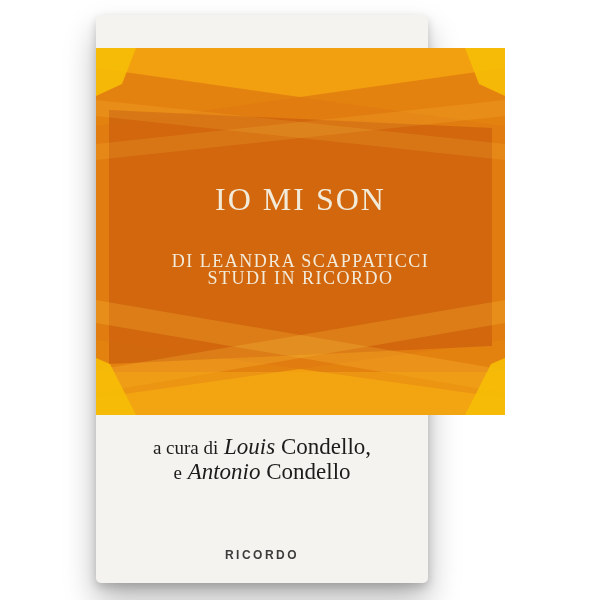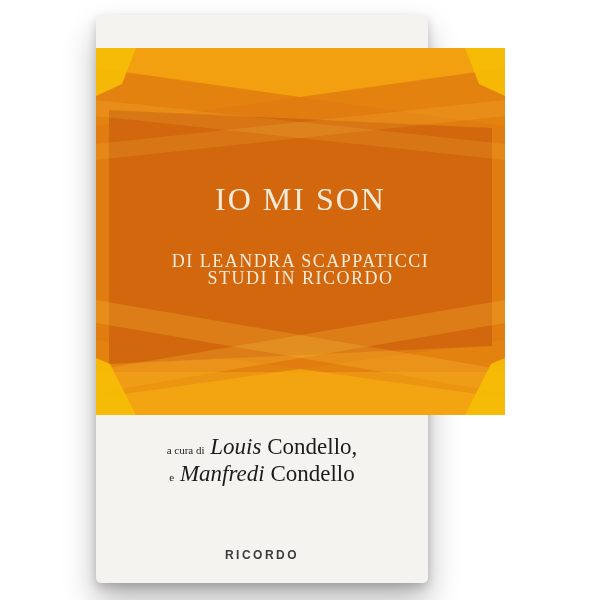--- a/index.html
+++ b/index.html
@@ -46,21 +46,21 @@
   }
   .editors-block{
     position:absolute;
     left:0; right:0; top:420px;
     text-align:center;
     color:#1c1c1c;
     font-size:23px;
     line-height:24px;
   }
   .editors-block .prefix{
-    font-size:11px;
+    font-size:19px;
   }
   .editors-block .prefix:empty{display:none;}
   .editors-block .name{font-style:italic;text-align:center;}
   .publisher{
     position:absolute;
     left:0; right:0; top:533px;
     text-align:center;
     font-family:"Liberation Sans", sans-serif;
     font-weight:bold;
     font-size:12px;
@@ -101,21 +101,21 @@
     </div>
 
     <div class="editors-block">
       <div>
         <span class="prefix">a cura di</span>
         <span class="name">Louis</span>
         <span class="rest">Condello,</span>
       </div>
       <div>
         <span class="prefix">e</span>
-        <span class="name">Manfredi</span>
+        <span class="name">Antonio</span>
         <span class="rest">Condello</span>
       </div>
     </div>
 
     <div class="publisher">RICORDO</div>
 
   </div>
 </div>
 
 </body></html>

